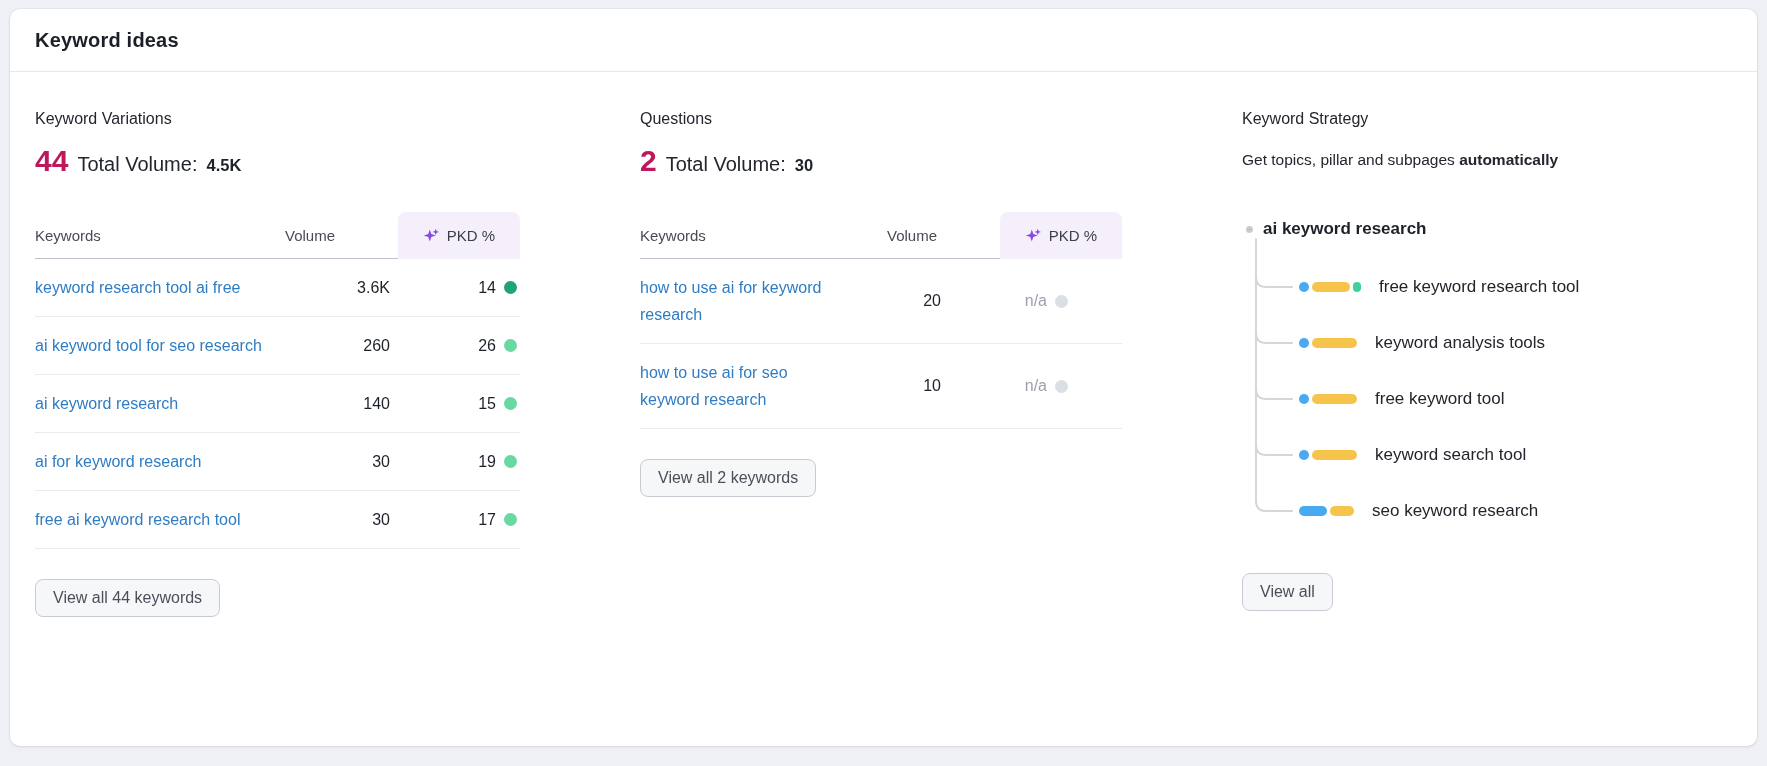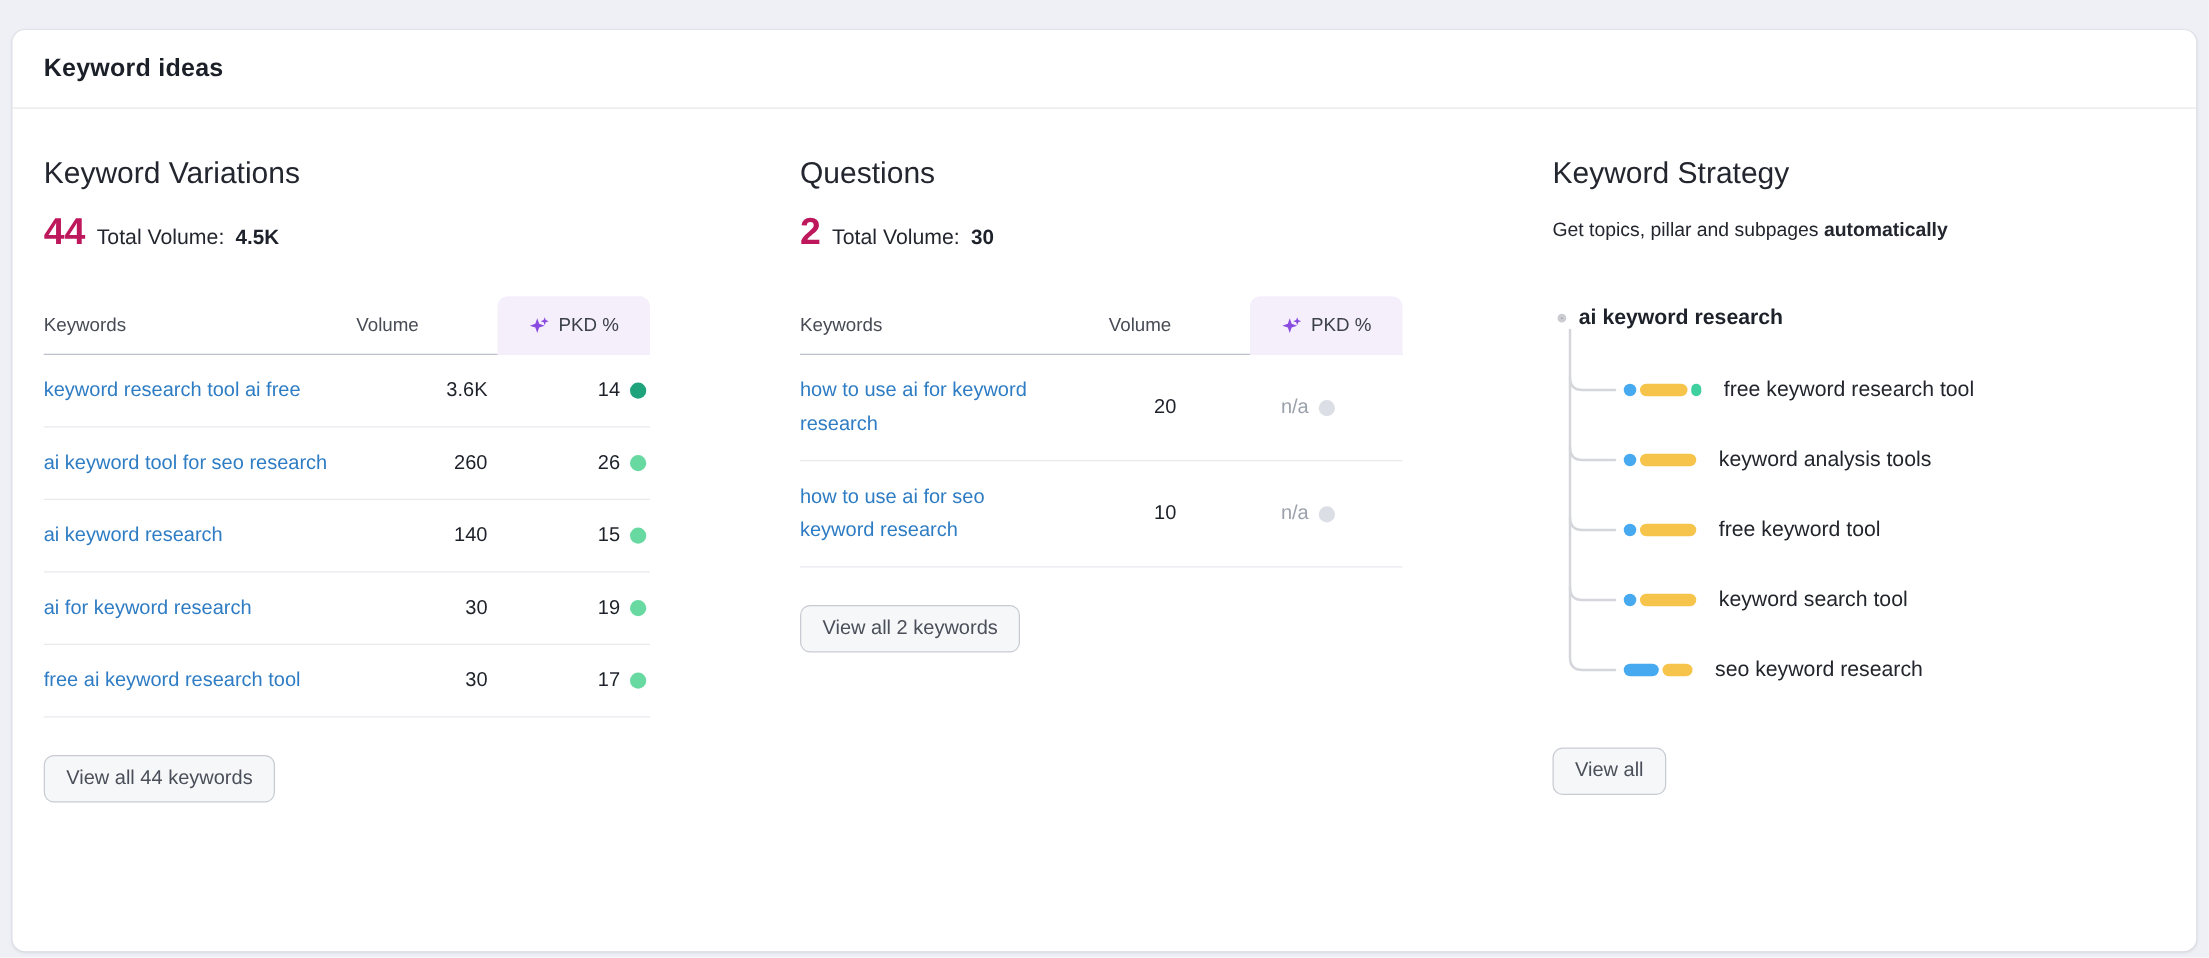--- a/index.html
+++ b/index.html
@@ -4,44 +4,44 @@
 <style>
   * { margin:0; padding:0; box-sizing:border-box; }
   html,body { width:1767px; height:766px; }
   body {
     background:#eef0f5;
     font-family:"Liberation Sans","DejaVu Sans",sans-serif;
     color:#1d2129;
     overflow:hidden;
   }
   .card {
-    position:absolute; left:10px; top:24px;
+    position:absolute; left:10px; top:9px;
     width:1747px; height:737px;
     background:#ffffff;
     border-radius:10px;
     box-shadow:0 1px 3px rgba(25,30,50,.08), 0 0 0 1px rgba(25,30,50,.04);
   }
   .card-header {
     height:63px;
     padding:20px 25px 0 25px;
     border-bottom:1px solid #e7e8ec;
   }
   .card-title { font-size:20px; font-weight:bold; color:#1b1f27; letter-spacing:.2px; }
 
   .content {
     display:grid;
     grid-template-columns:485px 482px 490px;
     column-gap:120px;
     padding:38px 24px 0 25px;
   }
 
-  .col-title { font-size:24px; color:#23262e; margin-bottom:16px; }
+  .col-title { font-size:16px; color:#23262e; margin-bottom:16px; }
   .stat { display:flex; align-items:baseline; gap:9px; }
   .stat-count { font-size:30px; font-weight:bold; color:#be185d; }
-  .stat-label { font-size:17px; color:#23262e; }
+  .stat-label { font-size:20px; color:#23262e; }
   .stat-value { font-size:16.5px; font-weight:bold; color:#1d2129; }
 
   
   .tbl-head {
     margin-top:34px;
     height:47px;
     display:flex; align-items:center;
     border-bottom:1px solid #bcc0c9;
   }
   .th-kw { flex:1; font-size:15px; color:#474b54; }

